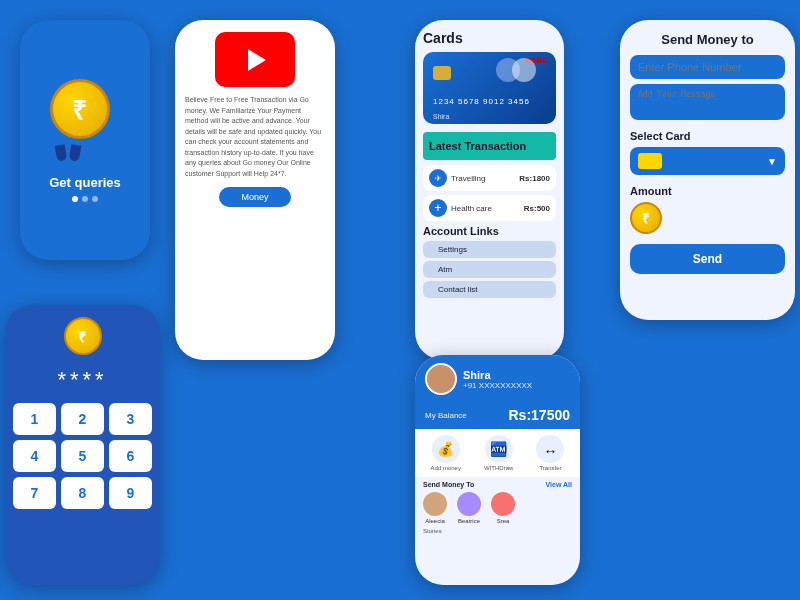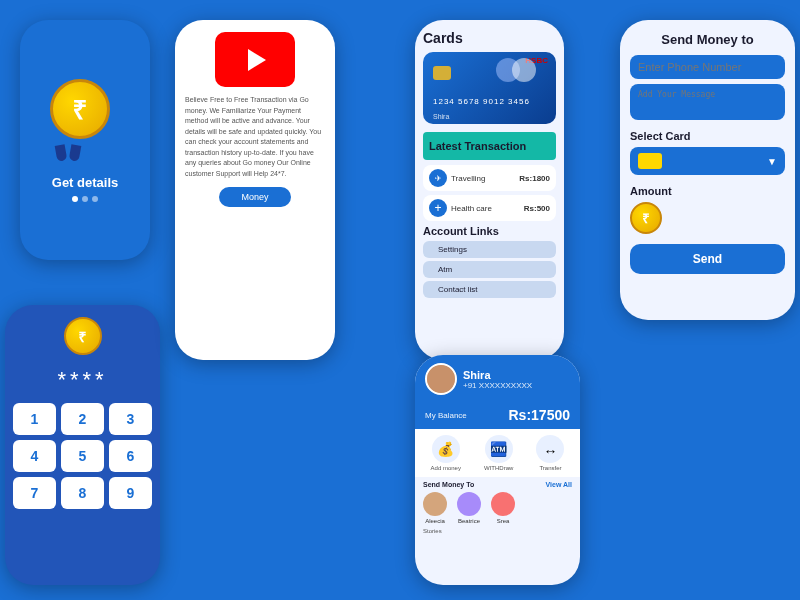--- a/index.html
+++ b/index.html
@@ -567,21 +567,21 @@
 <div class="phone phone-1">
   <div class="coin-icon">
     <div class="coin-circle">
       <span class="coin-rupee">₹</span>
     </div>
     <div style="position:absolute;bottom:-12px;left:6px;display:flex;gap:4px;">
       <div style="width:10px;height:16px;background:#1a3a8f;border-radius:0 0 5px 5px;transform:rotate(-10deg);"></div>
       <div style="width:10px;height:16px;background:#1a3a8f;border-radius:0 0 5px 5px;transform:rotate(10deg);"></div>
     </div>
   </div>
-  <div style="margin-top:20px;" class="get-started-text">Get details</div>
+  <div style="margin-top:20px;" class="get-started-text">Get queries</div>
   <div class="dots-row">
     <div class="dot active"></div>
     <div class="dot inactive"></div>
     <div class="dot inactive"></div>
   </div>
 </div>
 
 <div class="phone phone-2">
   <div class="pin-coin">
     <span class="pin-rupee">₹</span>

